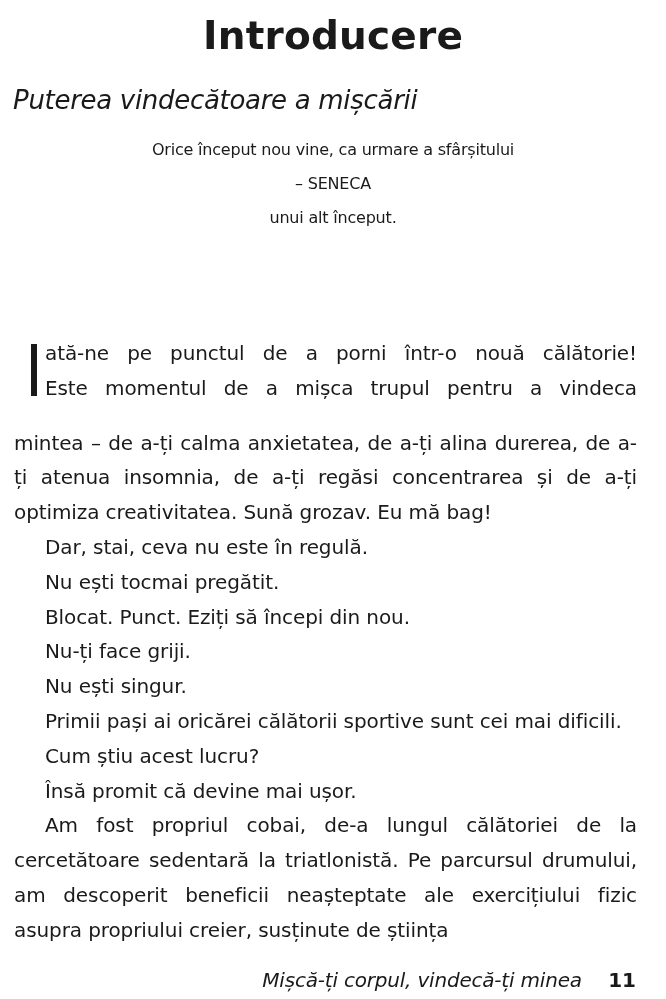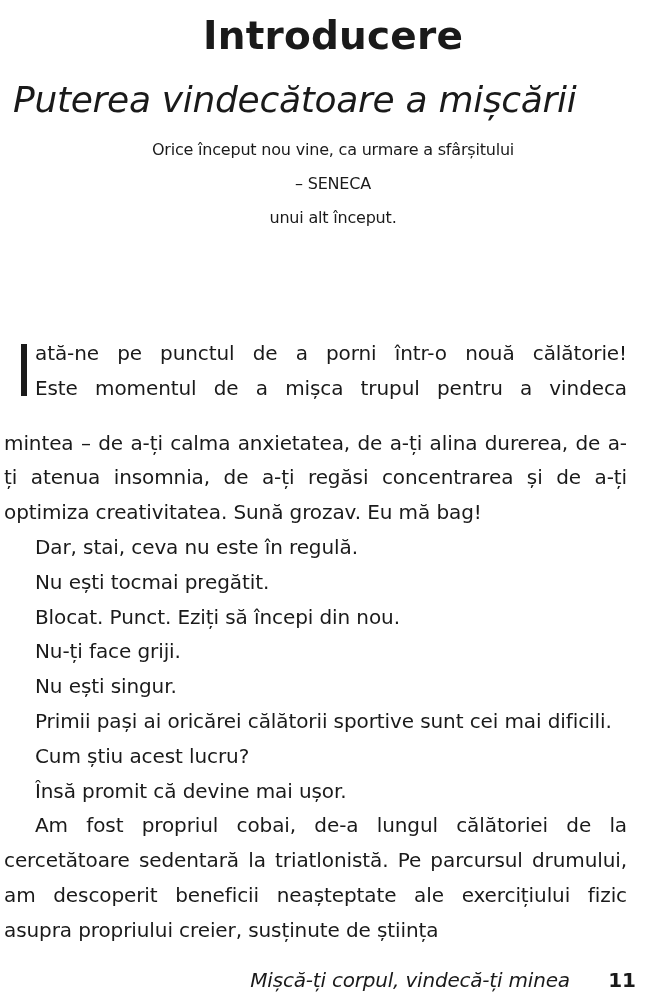--- a/index.html
+++ b/index.html
@@ -30,40 +30,40 @@
       text-align: center;
       font-size: 39px;
       font-weight: bold;
       letter-spacing: 0.2px;
       line-height: 48px;
     }
     .subtitle {
       position: absolute;
       top: 82px;
       left: 13px;
-      font-size: 36px;
+      font-size: 26px;
       font-style: italic;
       line-height: 36px;
       letter-spacing: -0.3px;
     }
     .epigraph {
       position: absolute;
       top: 133px;
       left: 0;
       width: 666px;
       text-align: center;
       font-size: 16px;
       line-height: 34px;
       letter-spacing: -0.2px;
     }
     .epigraph .line { display: block; }
     .body-text {
       position: absolute;
       top: 336px;
-      left: 4px;
+      left: 14px;
       width: 623px;
       font-size: 20px;
       line-height: 34.8px;
       letter-spacing: -0.1px;
     }
     .para {
       display: block;
       text-align: justify;
       text-align-last: left;
       margin: 0;
@@ -93,21 +93,21 @@
     .footer {
       position: absolute;
       top: 962px;
       right: 30px;
       font-size: 20px;
       line-height: 36px;
       white-space: nowrap;
     }
     .footer .running-title {
       font-style: italic;
-      margin-right: 32px;
+      margin-right: 20px;
       letter-spacing: -0.2px;
     }
     .footer .page-number {
       font-weight: bold;
     }
   </style>
 </head>
 <body>
 
 <div class="page">

